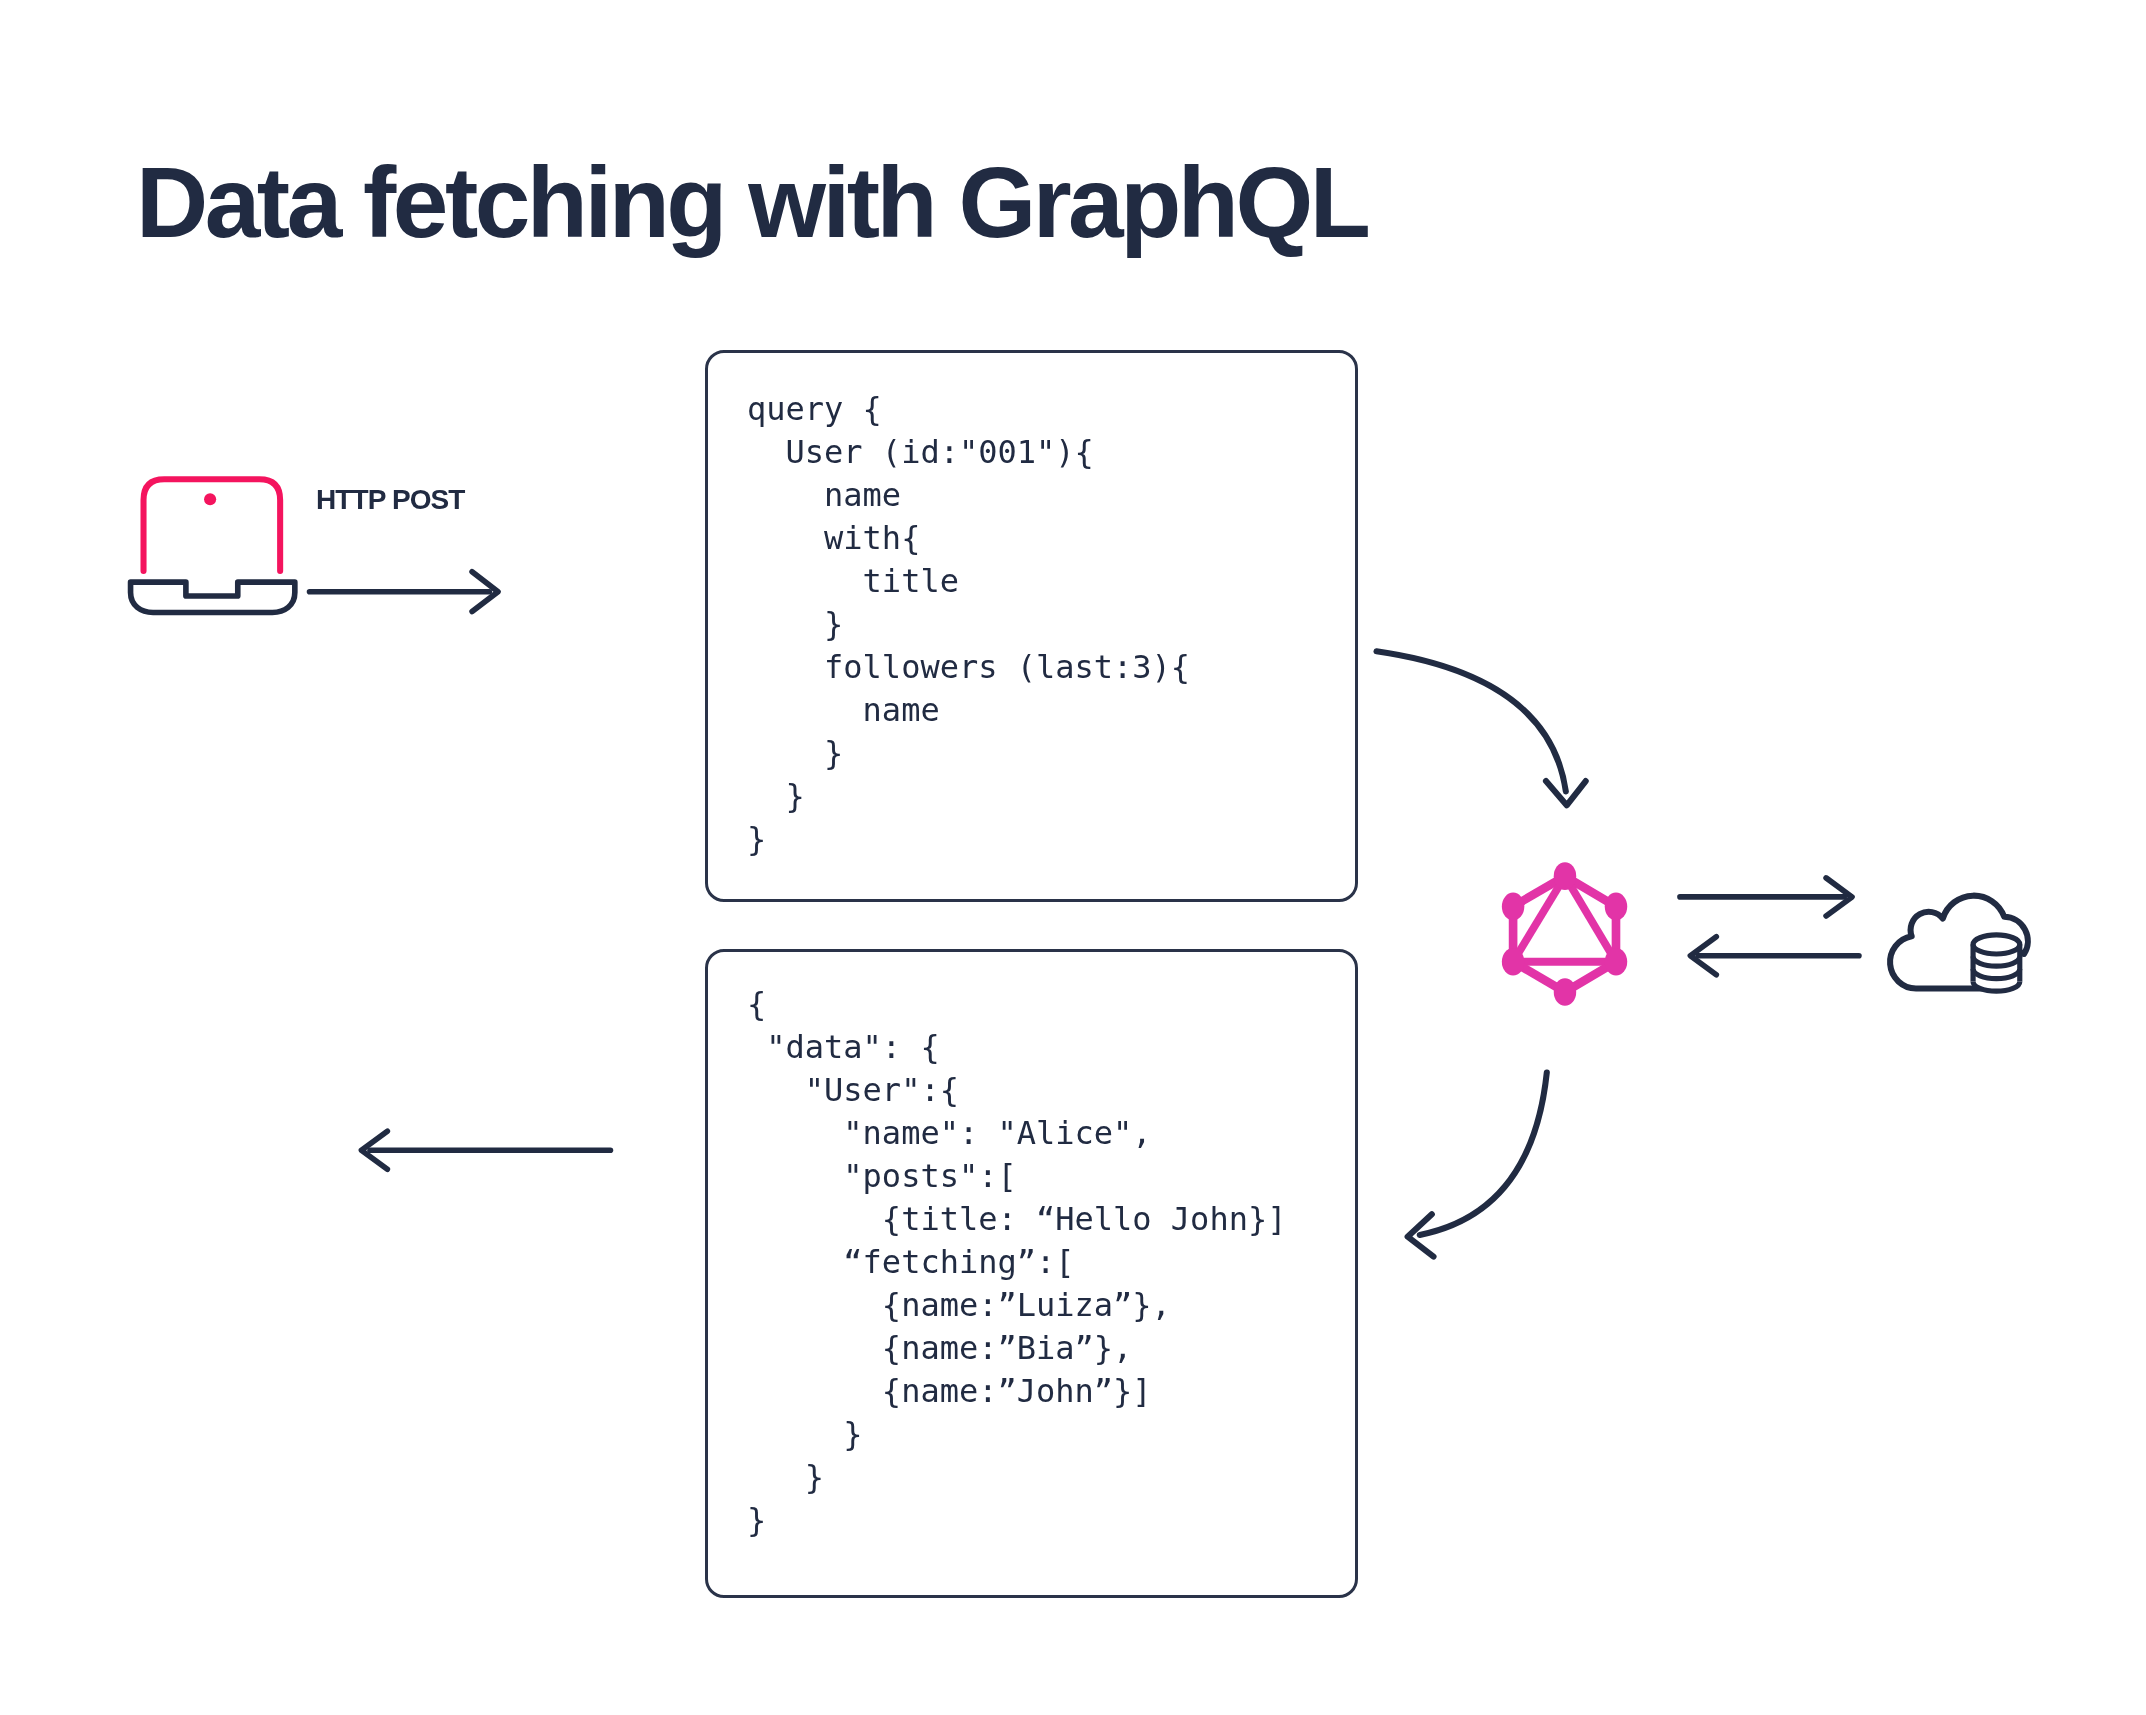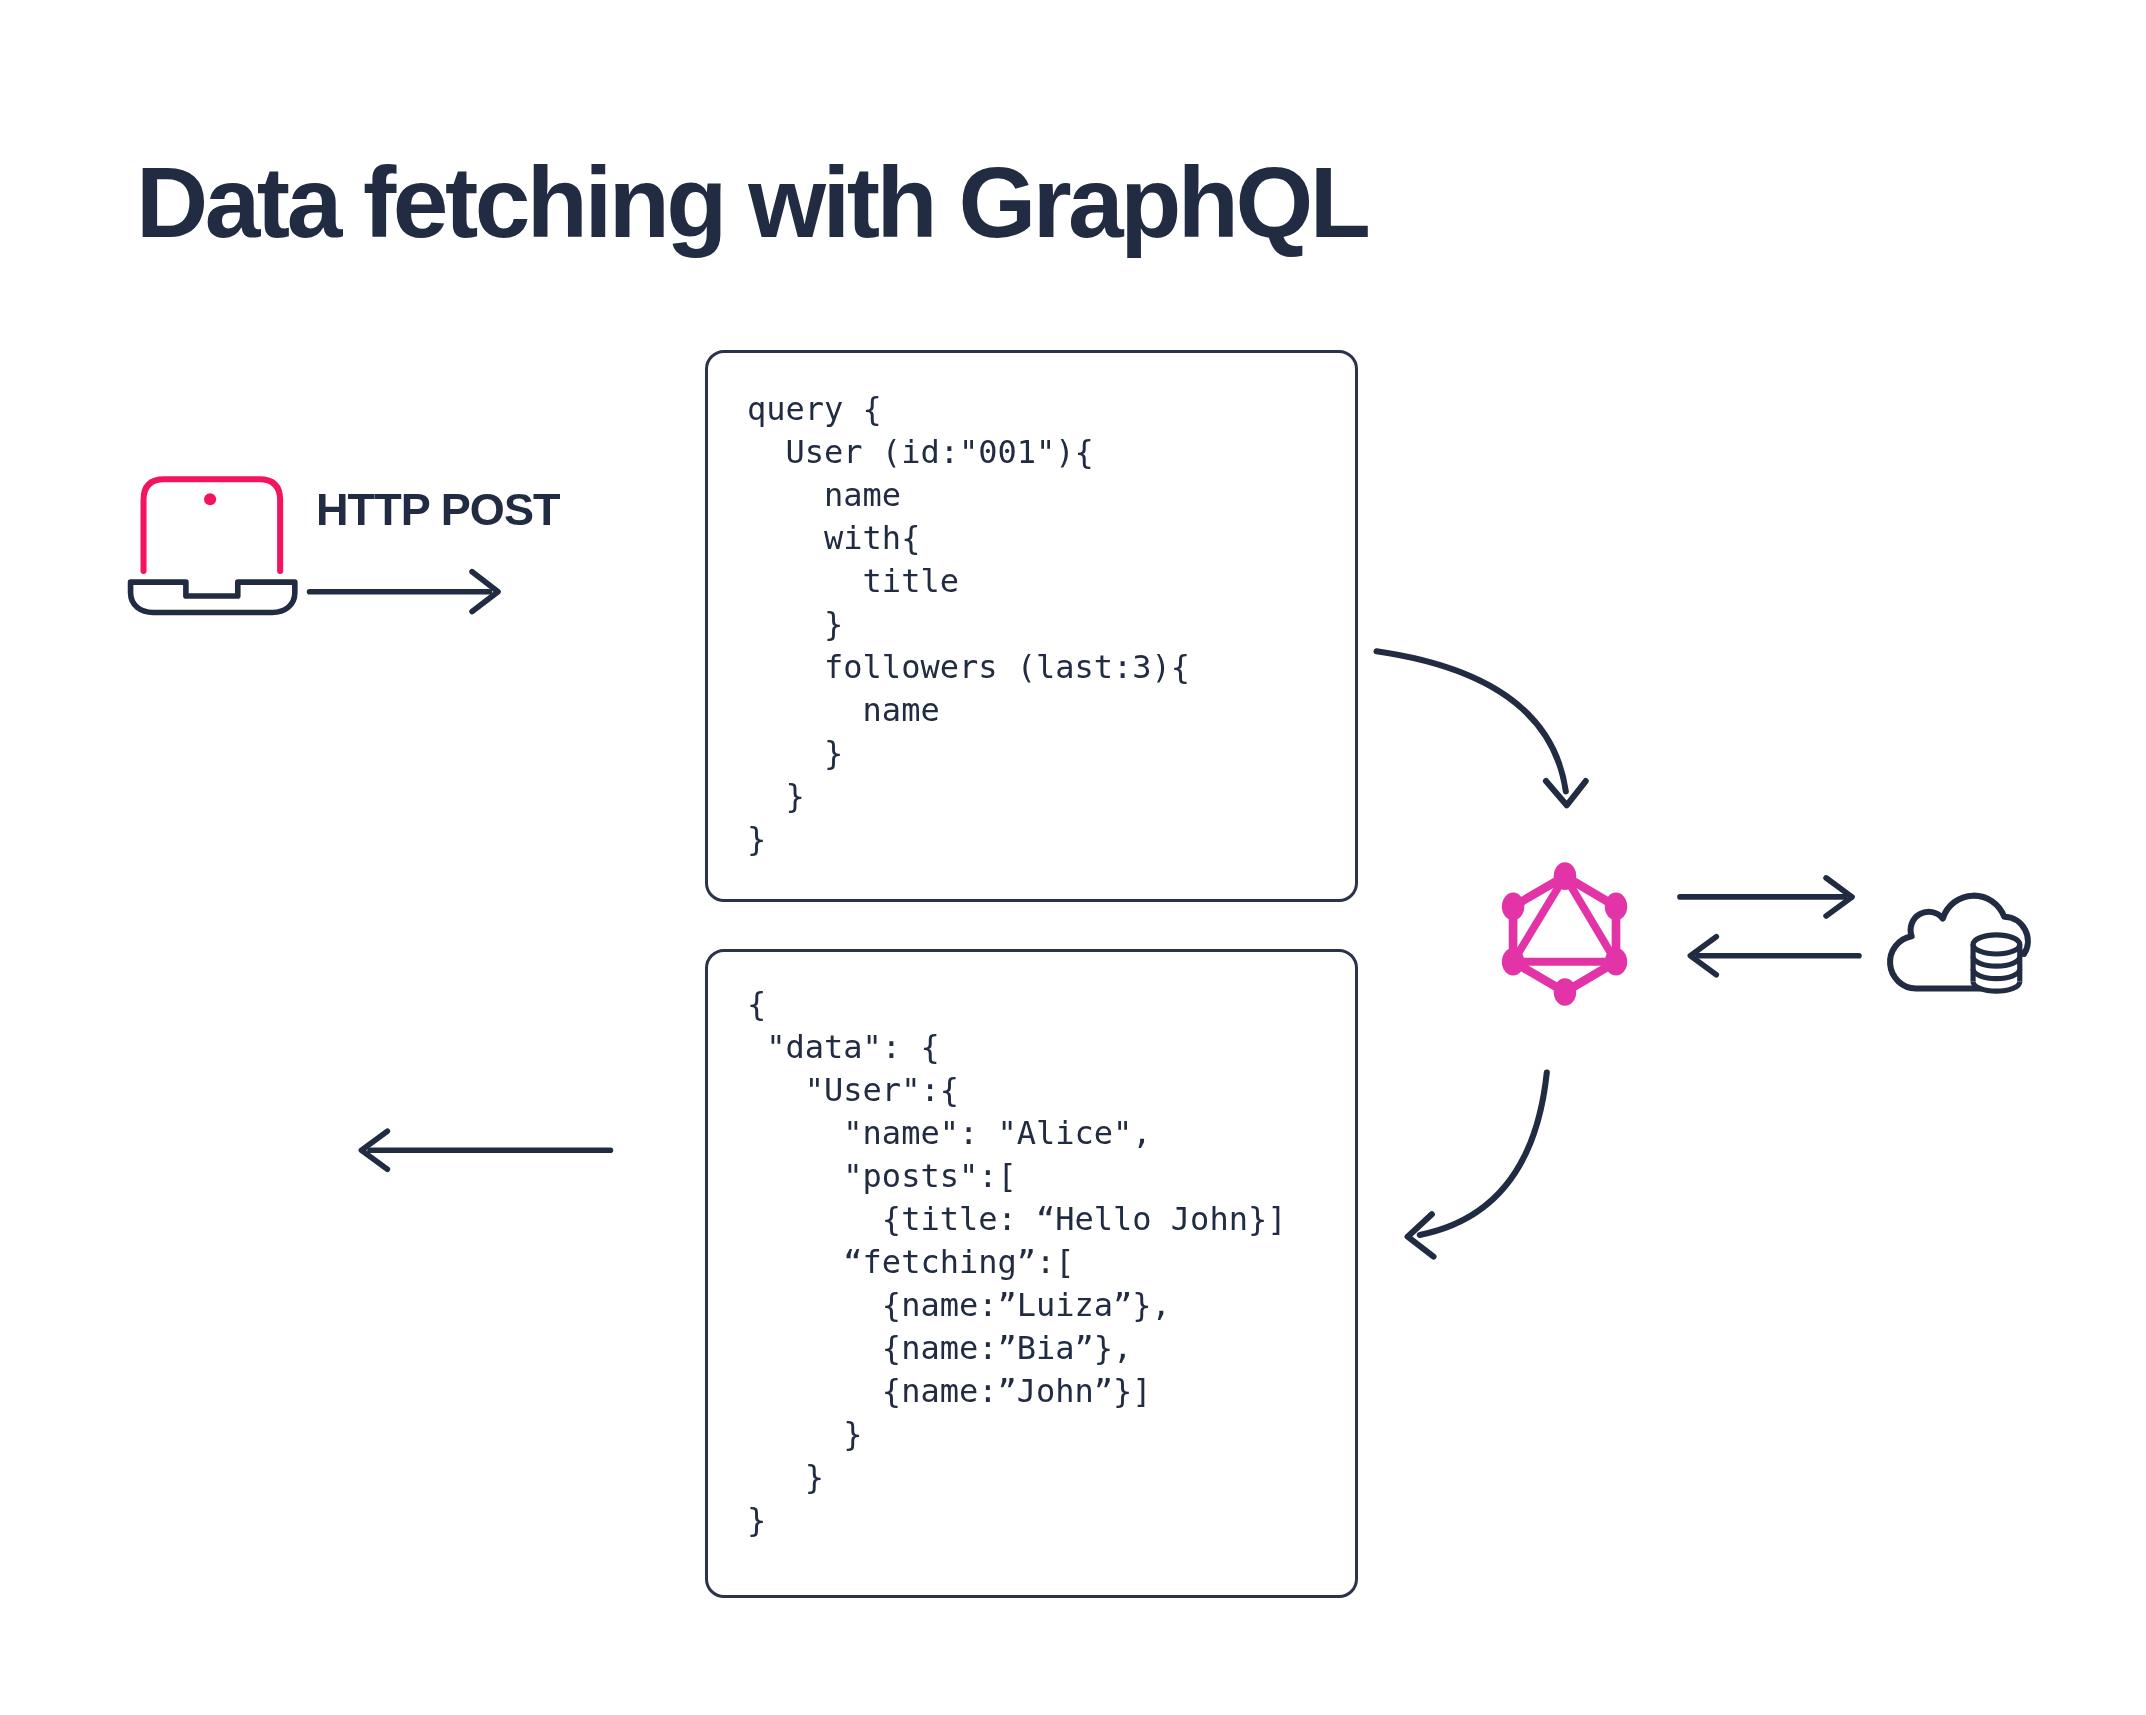--- a/index.html
+++ b/index.html
@@ -16,21 +16,21 @@
     position:relative;
     overflow:hidden;
   }
   .page-title{
     position:absolute;left:136px;top:145px;
     font-size:100px;font-weight:bold;letter-spacing:-3.5px;
     color:var(--navy);
   }
   .http-post-label{
     position:absolute;left:316px;top:484px;
-    font-size:45px;font-weight:bold;letter-spacing:-0.9px;
+    font-size:28px;font-weight:bold;letter-spacing:-0.9px;
     color:var(--navy);
   }
   .code-box{
     position:absolute;
     width:653px;
     border:3px solid #2A3349;
     border-radius:19px;
     background:var(--background);
     box-sizing:border-box;
   }

